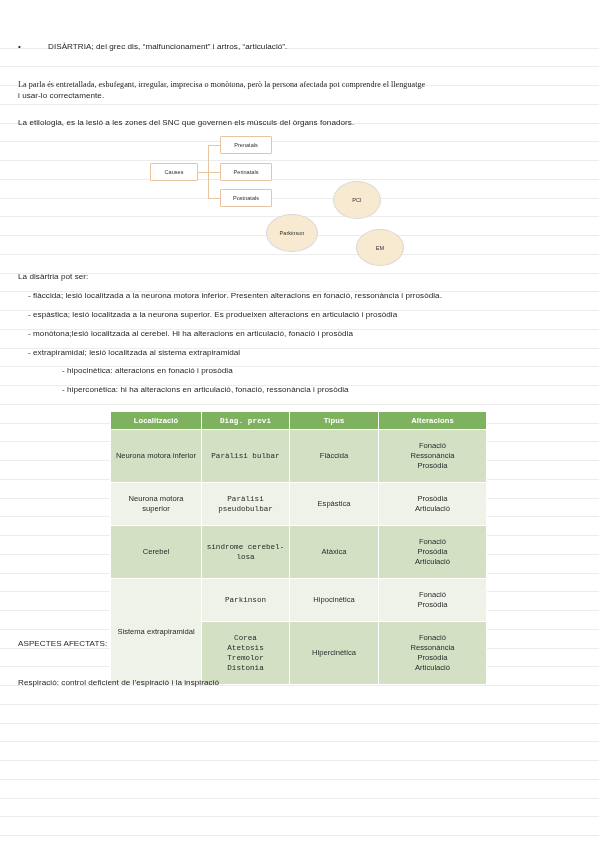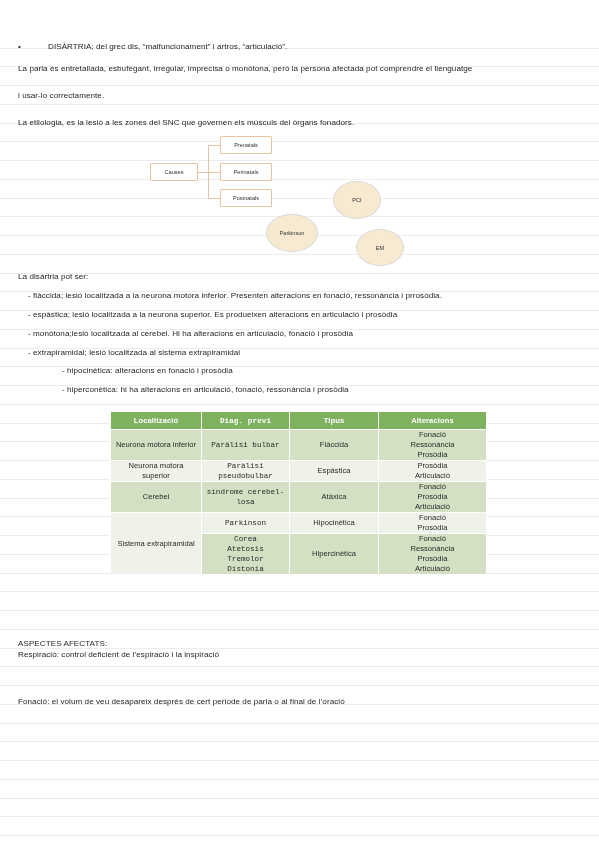--- a/index.html
+++ b/index.html
@@ -111,21 +111,21 @@
     font-weight: bold;
     text-align: center;
     padding: 4px 2px;
     border: 1px solid #ffffff;
     letter-spacing: 0.1px;
   }
   table.grid td {
     font-size: 7.6px;
     color: #2a2a2a;
     text-align: center;
-    padding: 0 3px;
+    padding: 11px 3px;
     border: 1px solid #ffffff;
     line-height: 10px;
     vertical-align: middle;
   }
   td.band-dark { background: #d3e0c4; }
   td.band-light { background: #eef2e8; }
   th.c1, td.c1 { width: 86px; }
   th.c2, td.c2 { width: 83px; font-family: Liberation Mono, monospace; }
   th.c3, td.c3 { width: 84px; }
   th.c4, td.c4 { width: 103px; margin-left: 8px; }
@@ -180,21 +180,21 @@
       <div class="rule" style="top: 798px;"></div>
       <div class="rule" style="top: 816px;"></div>
       <div class="rule" style="top: 835px;"></div>
     </div>
 
   <div id="content">
 
     <div class="tline bullet-row" style="top:41px;">
       <span class="bullet-dot">•</span><span>DISÀRTRIA; del grec dis, “malfuncionament” i artros, “articulació”.</span>
     </div>
-    <div class="tline" style="left:18px; top:63px;">La parla és entretallada, esbufegant, irregular, imprecisa o monòtona, però la persona afectada pot comprendre el llenguatge</div>
+    <div class="tline" style="left:18px; top:79px;font-family:Liberation Serif, serif;">La parla és entretallada, esbufegant, irregular, imprecisa o monòtona, però la persona afectada pot comprendre el llenguatge</div>
     <div class="tline" style="left:18px; top:90px;">i usar-lo correctamente.</div>
     <div class="tline" style="left:18px; top:117px;">La etilologia, es la lesió a les zones del SNC que governen els músculs del òrgans fonadors.</div>
 
     <div id="diagram">
 
       <div class="dbox" style="left:0px; top:27px; width:48px; height:18px;">
         <span>Causes</span>
       </div>
 
       <div class="dconn" style="left:48px; top:36px; width:10px; height:1px;"></div>
@@ -325,17 +325,16 @@
                 <span class="cellline">Ressonància</span>
                 <span class="cellline">Prosòdia</span>
                 <span class="cellline">Articulació</span>
               </td>
           </tr>
         </tbody>
       </table>
     </div>
 
     <div class="tline" style="left:18px; top:638px;">ASPECTES AFECTATS:</div>
-    <div class="tline" style="left:18px; top:649px;">Respiració: control deficient de l’espiració i la inspiració</div>
-    <div class="tline" style="left:18px; top:696px;">Fonació: el volum de veu desapareix després de cert periode de parla o al final de l’oració</div>
+    <div class="tline" style="left:18px; top:677px;">Respiració: control deficient de l’espiració i la inspiració</div>
 
   </div>
 </div>
 
 </body></html>

